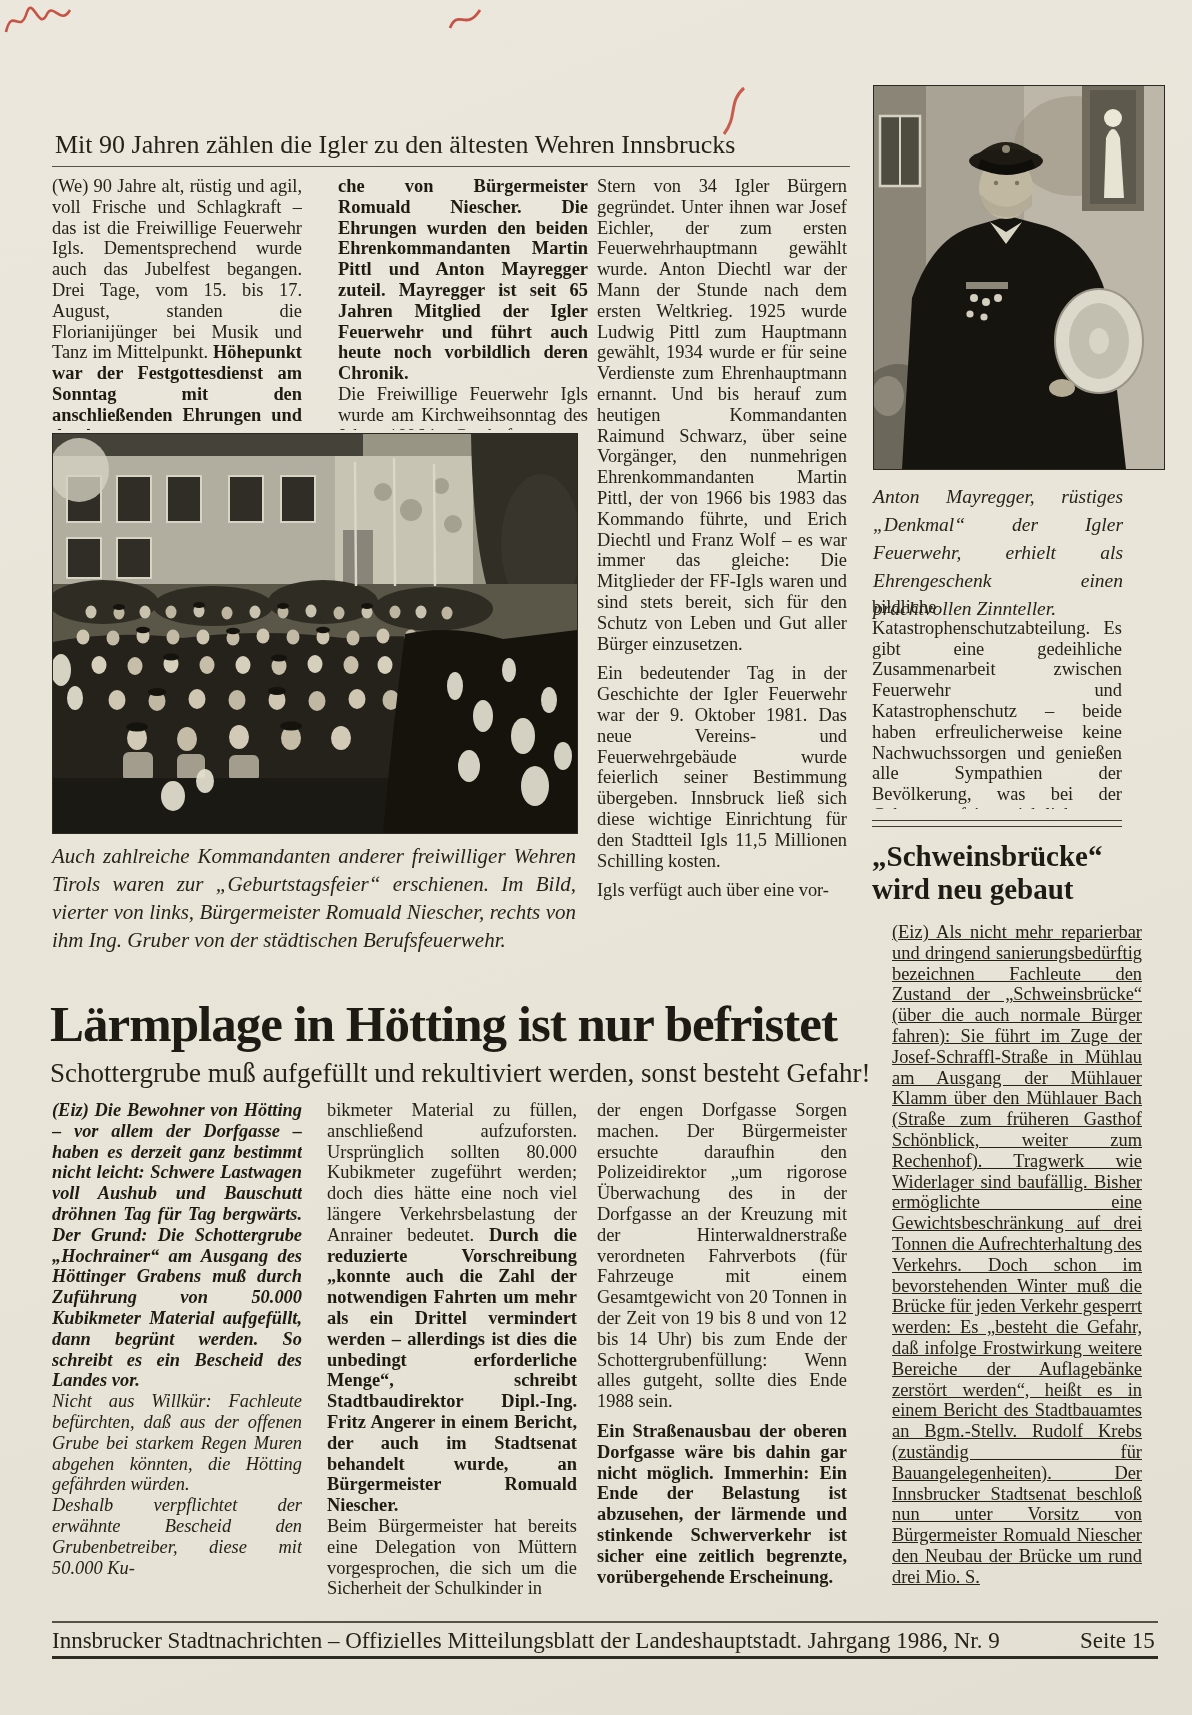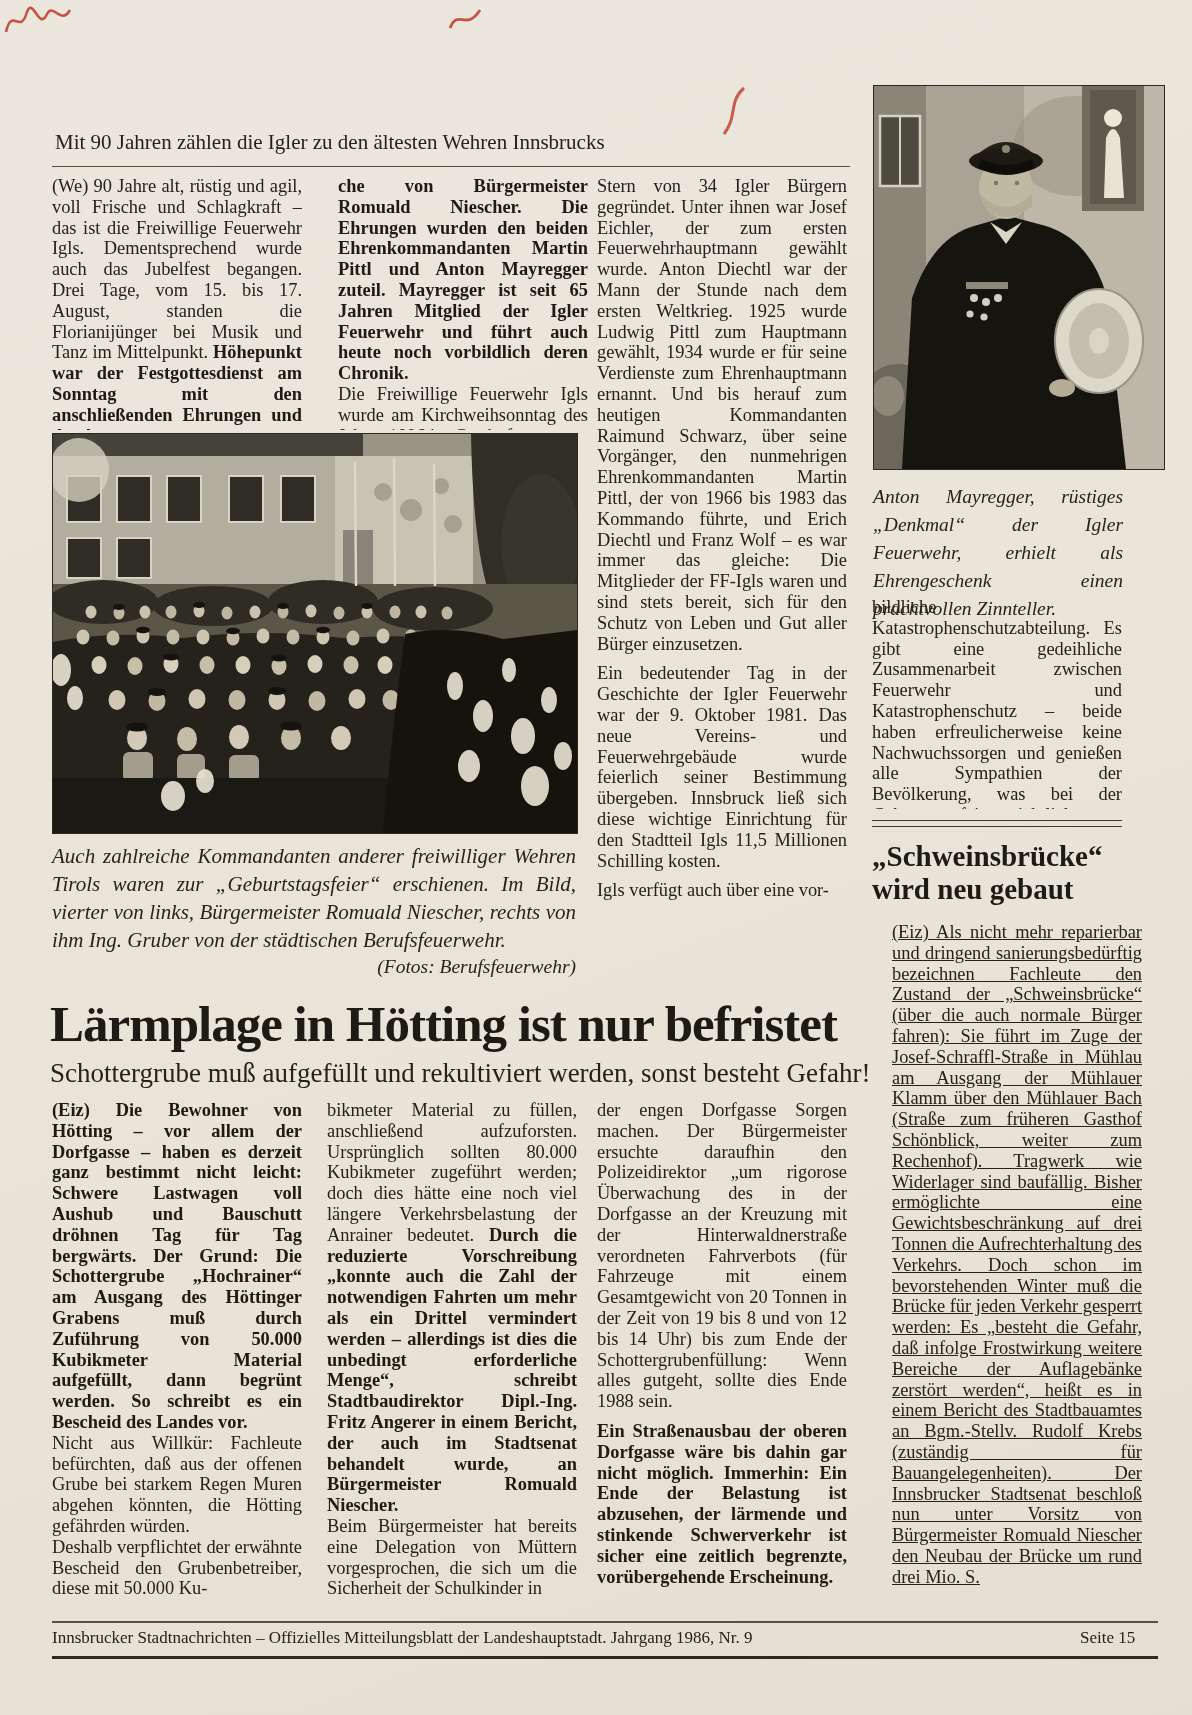--- a/index.html
+++ b/index.html
@@ -2,34 +2,34 @@
 <html lang="de"><head>
 <meta charset="utf-8">
 <style>
   html,body{margin:0;padding:0;}
   body{width:1192px;height:1715px;overflow:hidden;
        background:linear-gradient(160deg,#ebe7dc 0%,#e8e4d8 55%,#e3dfd2 100%);
        font-family:"Liberation Serif",serif;color:#262219;}
   .page{position:relative;width:1192px;height:1715px;}
   .abs{position:absolute;}
   .title1{font-size:46px;font-weight:700;letter-spacing:-.5px;white-space:nowrap;color:#1e1b14;}
-  .subtitle1{font-size:21px;color:#26221a;white-space:nowrap;}
+  .subtitle1{font-size:26px;color:#26221a;white-space:nowrap;}
   .title2{font-size:51px;font-weight:700;letter-spacing:-1px;white-space:nowrap;color:#1e1b14;}
   .subtitle2{font-size:27px;color:#26221a;white-space:nowrap;}
   .col{width:250px;font-size:18.4px;line-height:20.8px;text-align:justify;overflow:hidden;}
   .col p{margin:0;}
   .col p.gap{margin-top:9px;}
   .col b{font-weight:700;color:#1f1b13;}
   .rule{background:#555144;}
   .caption{font-style:italic;font-size:21px;line-height:28px;text-align:justify;color:#28241b;}
   .credit{font-style:italic;font-size:19.5px;text-align:right;color:#28241b;margin-top:2px;}
   .pcaption{font-style:italic;font-size:19.5px;line-height:28px;text-align:justify;color:#28241b;width:250px;}
   .a3title{font-size:29px;font-weight:700;line-height:33px;color:#1e1b14;white-space:nowrap;}
   .dblrule{height:5px;border-top:1.6px solid #3d392e;border-bottom:1.6px solid #3d392e;}
-  .footer-text{font-size:17px;color:#26221a;white-space:nowrap;}
+  .footer-text{font-size:23px;color:#26221a;white-space:nowrap;}
   .photo-frame{border:1px solid #2c2922;box-shadow:0 0 0 1px #b7b2a3 inset;}
   svg{display:block;}
 </style>
 </head>
 <body>
 
 <div class="page">
 
   <svg class="abs" style="left:2px;top:0;" width="72" height="46">
     <path d="M4,32 C10,6 18,36 25,12 C31,-4 37,32 45,14 C51,2 59,26 68,10" stroke="#bf3a2b" stroke-width="2.6" fill="none" opacity=".85"></path>
@@ -202,21 +202,20 @@
         <ellipse cx="8" cy="236" rx="10" ry="16"></ellipse>
           <ellipse cx="22" cy="264" rx="8" ry="12"></ellipse>
         <ellipse cx="120" cy="362" rx="12" ry="15"></ellipse>
           <ellipse cx="152" cy="347" rx="9" ry="12"></ellipse>
       </g>
     </svg>
   </div>
 
   <div class="abs" style="left:52px;top:842px;width:524px;">
     <div class="caption">Auch zahlreiche Kommandanten anderer freiwilliger Wehren Tirols waren zur „Geburtstagsfeier“ erschienen. Im Bild, vierter von links, Bürgermeister Romuald Niescher, rechts von ihm Ing. Gruber von der städtischen Berufsfeuerwehr.</div>
-    <div class="credit">(Fotos: Berufsfeuerwehr)</div>
   </div>
 
   <div class="abs photo-frame" style="left:873px;top:85px;width:290px;height:383px;">
     <svg width="290" height="383" viewBox="0 0 290 383" preserveAspectRatio="none">
       <rect width="290" height="383" fill="#a8a395"></rect>
       <rect x="150" y="0" width="140" height="383" fill="#bcb7a8"></rect>
       <ellipse cx="200" cy="60" rx="60" ry="50" fill="#968f7d" opacity=".45"></ellipse>
       <rect x="0" y="0" width="52" height="383" fill="#8a8577"></rect>
       <rect x="6" y="30" width="40" height="70" fill="#4e4b40" stroke="#d6d2c2" stroke-width="2.5"></rect>
       <line x1="26" y1="30" x2="26" y2="100" stroke="#d6d2c2" stroke-width="2"></line>
@@ -258,21 +257,21 @@
     <div>„Schweinsbrücke“</div>
     <div>wird neu gebaut</div>
   </div>
   <div class="abs col" style="left:892px;top:922px;height:698px;text-decoration:underline;">
     <p>(Eiz) Als nicht mehr reparierbar und dringend sanierungsbedürftig bezeichnen Fachleute den Zustand der „Schweinsbrücke“ (über die auch normale Bürger fahren): Sie führt im Zuge der Josef-Schraffl-Straße in Mühlau am Ausgang der Mühlauer Klamm über den Mühlauer Bach (Straße zum früheren Gasthof Schönblick, weiter zum Rechenhof). Tragwerk wie Widerlager sind baufällig. Bisher ermöglichte eine Gewichtsbeschränkung auf drei Tonnen die Aufrechterhaltung des Verkehrs. Doch schon im bevorstehenden Winter muß die Brücke für jeden Verkehr gesperrt werden: Es „besteht die Gefahr, daß infolge Frostwirkung weitere Bereiche der Auflagebänke zerstört werden“, heißt es in einem Bericht des Stadtbauamtes an Bgm.-Stellv. Rudolf Krebs (zuständig für Bauangelegenheiten). Der Innsbrucker Stadtsenat beschloß nun unter Vorsitz von Bürgermeister Romuald Niescher den Neubau der Brücke um rund drei Mio. S.</p>
   </div>
 
   <div class="abs title2" style="left:50px;top:995px;">Lärmplage in Hötting ist nur befristet</div>
   <div class="abs subtitle2" style="left:50px;top:1058px;">Schottergrube muß aufgefüllt und rekultiviert werden, sonst besteht Gefahr!</div>
 
-  <div class="abs col" style="left:52px;top:1100px;height:518px;">
+  <div class="abs col" style="left:52px;top:1100px;height:518px;font-style:italic;">
     <p><b>(Eiz) Die Bewohner von Hötting – vor allem der Dorfgasse – haben es derzeit ganz bestimmt nicht leicht: Schwere Lastwagen voll Aushub und Bauschutt dröhnen Tag für Tag bergwärts. Der Grund: Die Schottergrube „Hochrainer“ am Ausgang des Höttinger Grabens muß durch Zuführung von 50.000 Kubikmeter Material aufgefüllt, dann begrünt werden. So schreibt es ein Bescheid des Landes vor.</b></p>
     <p>Nicht aus Willkür: Fachleute befürchten, daß aus der offenen Grube bei starkem Regen Muren abgehen könnten, die Hötting gefährden würden.</p>
     <p>Deshalb verpflichtet der erwähnte Bescheid den Grubenbetreiber, diese mit 50.000 Ku-</p>
   </div>
   <div class="abs col" style="left:327px;top:1100px;height:518px;">
     <p><span>bikmeter Material zu füllen, anschließend aufzuforsten. Ursprünglich sollten 80.000 Kubikmeter zugeführt werden; doch dies hätte eine noch viel längere Verkehrsbelastung der Anrainer bedeutet. </span><b>Durch die reduzierte Vorschreibung „konnte auch die Zahl der notwendigen Fahrten um mehr als ein Drittel vermindert werden – allerdings ist dies die unbedingt erforderliche Menge“, schreibt Stadtbaudirektor Dipl.-Ing. Fritz Angerer in einem Bericht, der auch im Stadtsenat behandelt wurde, an Bürgermeister Romuald Niescher.</b></p>
     <p>Beim Bürgermeister hat bereits eine Delegation von Müttern vorgesprochen, die sich um die Sicherheit der Schulkinder in</p>
   </div>
   <div class="abs col" style="left:597px;top:1100px;height:518px;">
     <p>der engen Dorfgasse Sorgen machen. Der Bürgermeister ersuchte daraufhin den Polizeidirektor „um rigorose Überwachung des in der Dorfgasse an der Kreuzung mit der Hinterwaldnerstraße verordneten Fahrverbots (für Fahrzeuge mit einem Gesamtgewicht von 20 Tonnen in der Zeit von 19 bis 8 und von 12 bis 14 Uhr) bis zum Ende der Schottergrubenfüllung: Wenn alles gutgeht, sollte dies Ende 1988 sein.</p>

